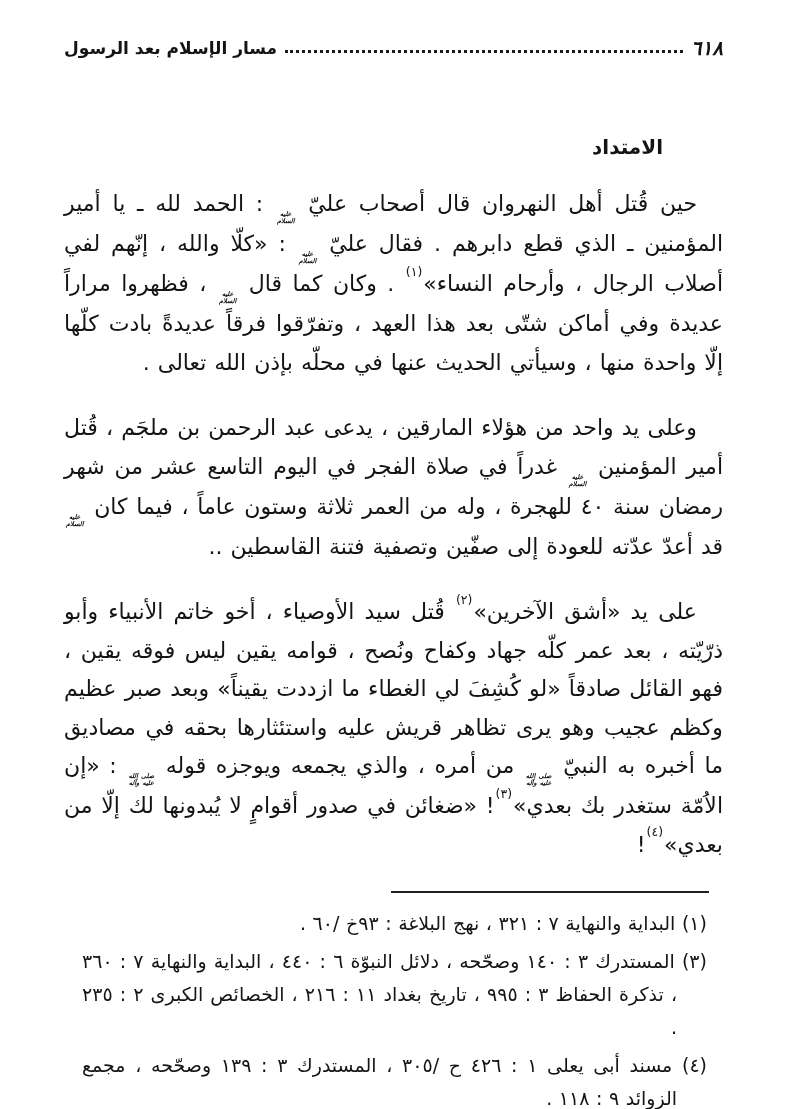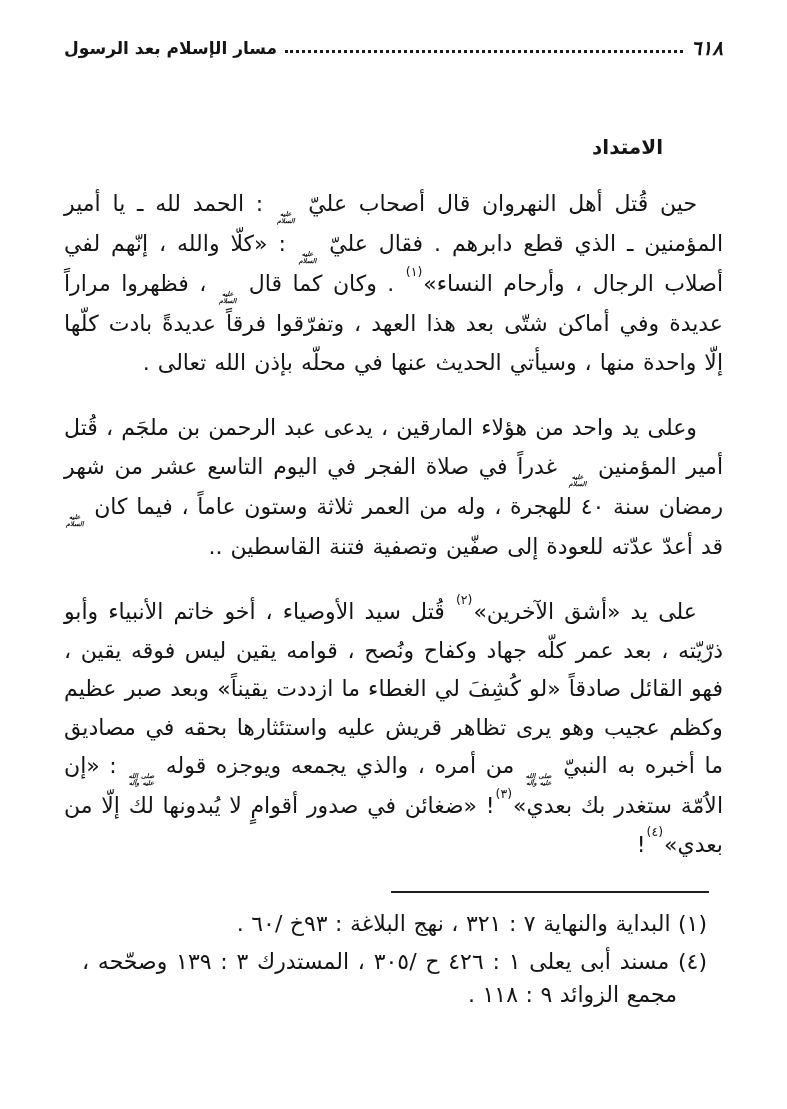--- a/index.html
+++ b/index.html
@@ -72,21 +72,21 @@
   
   .fnrule{
     width:318px;
     height:0;
     border-top:2px solid #1f1f1f;
     margin:12px 14px 14px auto; 
   }
   .footnotes{margin:0 16px 0 18px;}
   .fn{
     margin:0 0 5px 0;
-    font-size:22px;
+    font-size:19px;
     line-height:33px;
     text-align:justify;
     padding-right:30px;
     text-indent:-30px;
     word-spacing:.5px;
   }
 </style>
 </head>
 <body>
 
@@ -124,16 +124,17 @@
         </span> من أمره ، والذي يجمعه ويوجزه قوله <span class="hon">
           <span>صلى الله</span>
           <span>عليه وآله</span>
         </span> : «إن الاُمّة ستغدر بك بعدي»<sup class="fnref">(٣)</sup>! «ضغائن في صدور أقوامٍ لا يُبدونها لك إلّا من بعدي»<sup class="fnref">(٤)</sup>!</p>
   </div>
 
   <div class="fnrule"></div>
 
   <div class="footnotes">
     <p class="fn">(١) البداية والنهاية ٧ : ٣٢١ ، نهج البلاغة : ٩٣خ /٦٠ .</p>
+    <p class="fn">(٣) المستدرك ٣ : ١٤٠ وصحّحه ، دلائل النبوّة ٦ : ٤٤٠ ، البداية والنهاية ٧ : ٣٦٠ ، تذكرة الحفاظ ٣ : ٩٩٥ ، تاريخ بغداد ١١ : ٢١٦ ، الخصائص الكبرى ٢ : ٢٣٥ .</p>
     <p class="fn">(٤) مسند أبى يعلى ١ : ٤٢٦ ح /٣٠٥ ، المستدرك ٣ : ١٣٩ وصحّحه ، مجمع الزوائد ٩ : ١١٨ .</p>
   </div>
 
 </div>
 
 </body></html>

